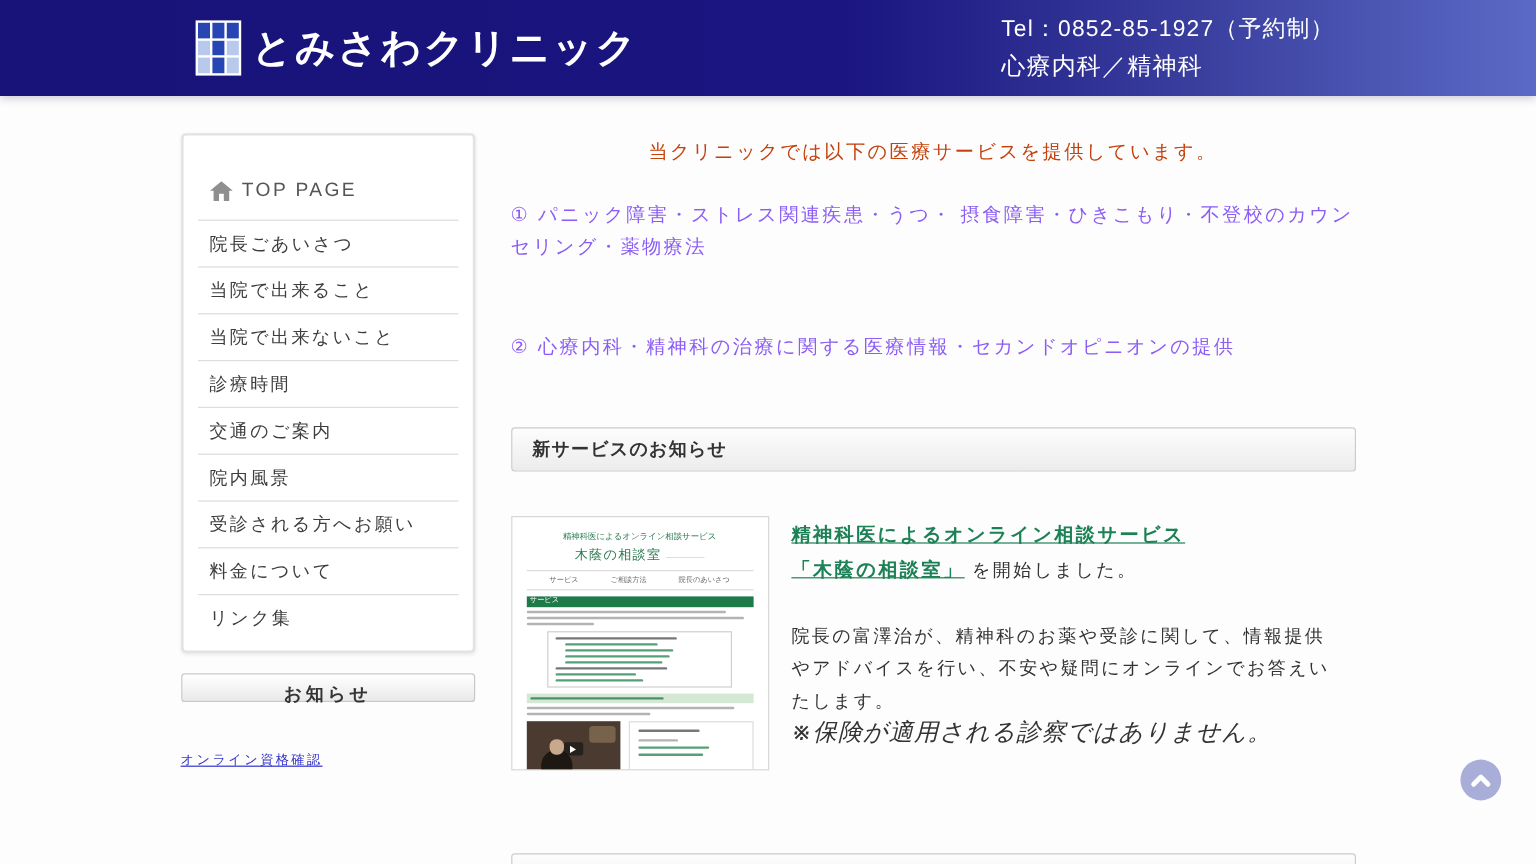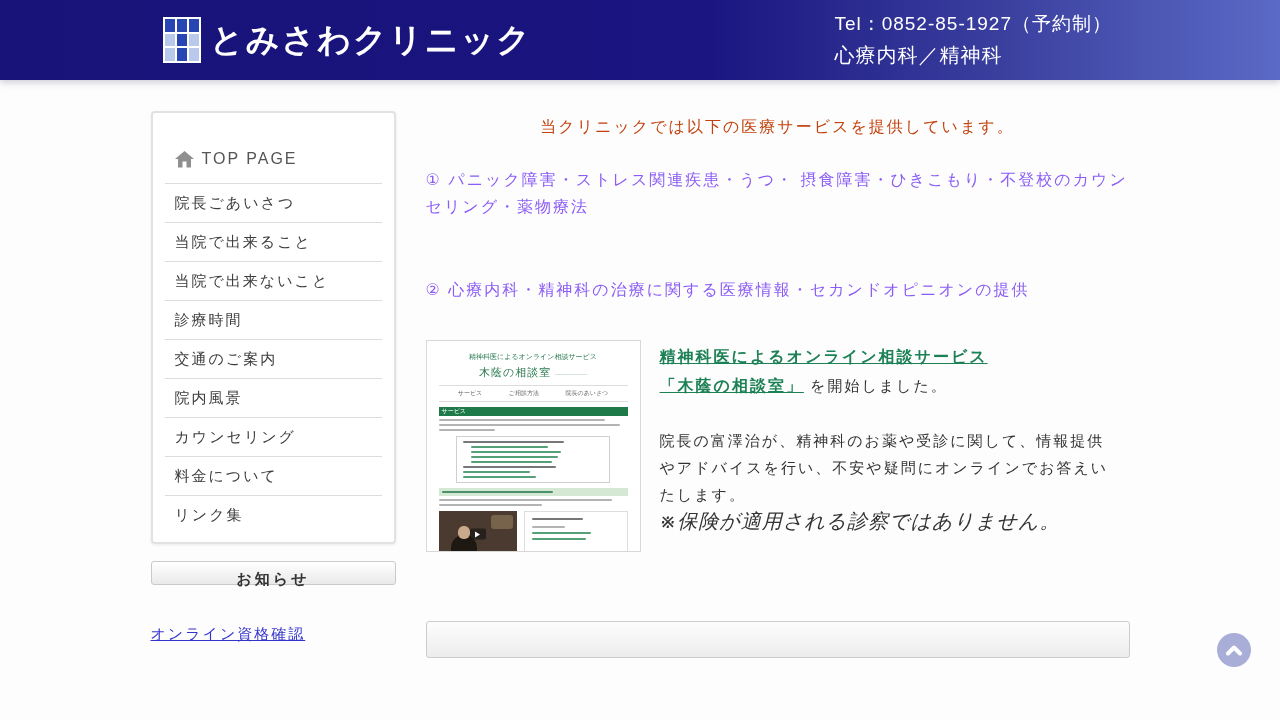--- a/index.html
+++ b/index.html
@@ -90,21 +90,21 @@
     font-weight: bold;
     color: #333;
     letter-spacing: 3px;
     text-align: center;
     line-height: 34px;
     cursor: pointer;
   }
   .side-link {
     display: block;
     margin-top: 32px;
-    font-size: 15px;
+    font-size: 11px;
     line-height: 28px;
     color: #3434cc;
     letter-spacing: 2px;
     text-decoration: underline;
     cursor: pointer;
   }
 
   
   .intro {
     margin-top: 6px;
@@ -283,36 +283,39 @@
             <path d="M9.5 0 L19 8 H16 V16.5 H11.5 V10.5 H7.5 V16.5 H3 V8 H0 Z" fill="#8f8f8f"></path>
           </svg>
         <span>TOP PAGE</span>
       </div>
       <div class="nav-item"><span>院長ごあいさつ</span></div>
       <div class="nav-item"><span>当院で出来ること</span></div>
       <div class="nav-item"><span>当院で出来ないこと</span></div>
       <div class="nav-item"><span>診療時間</span></div>
       <div class="nav-item"><span>交通のご案内</span></div>
       <div class="nav-item"><span>院内風景</span></div>
-      <div class="nav-item"><span>カウンセリング</span></div>
+      <div class="nav-item"><span>受診される方へお願い</span></div>
       <div class="nav-item"><span>料金について</span></div>
       <div class="nav-item"><span>リンク集</span></div>
     </div>
     <button class="notice-btn">お知らせ</button>
     <a class="side-link">
       <span>オンライン資格確認</span><br>
       
     </a>
   </div>
 
   <div class="main-col">
     <div class="intro">当クリニックでは以下の医療サービスを提供しています。</div>
     <div class="service-line service-1">① パニック障害・ストレス関連疾患・うつ・ 摂食障害・ひきこもり・不登校のカウンセリング・薬物療法</div>
     <div class="service-line service-2">② 心療内科・精神科の治療に関する医療情報・セカンドオピニオンの提供</div>
 
+    <div class="section-bar">
+      <span>新サービスのお知らせ</span>
+    </div>
 
     <div class="news-row">
 
       <div class="thumb">
         <div class="t-title1">精神科医によるオンライン相談サービス</div>
         <div class="t-title2">
           <span>木蔭の相談室</span>
           <span class="t-sub">─────────</span>
         </div>
         <div class="t-nav">

